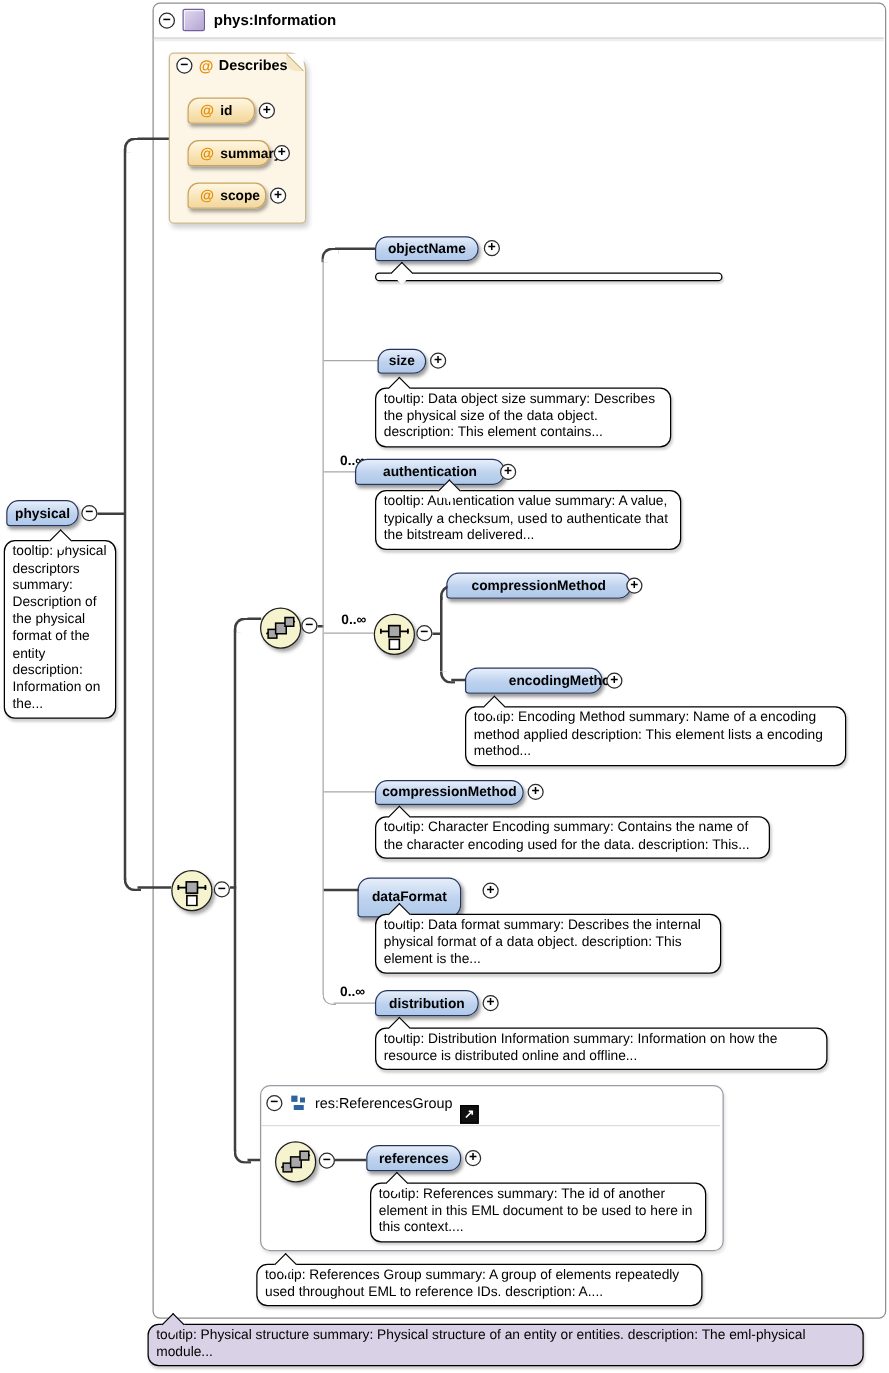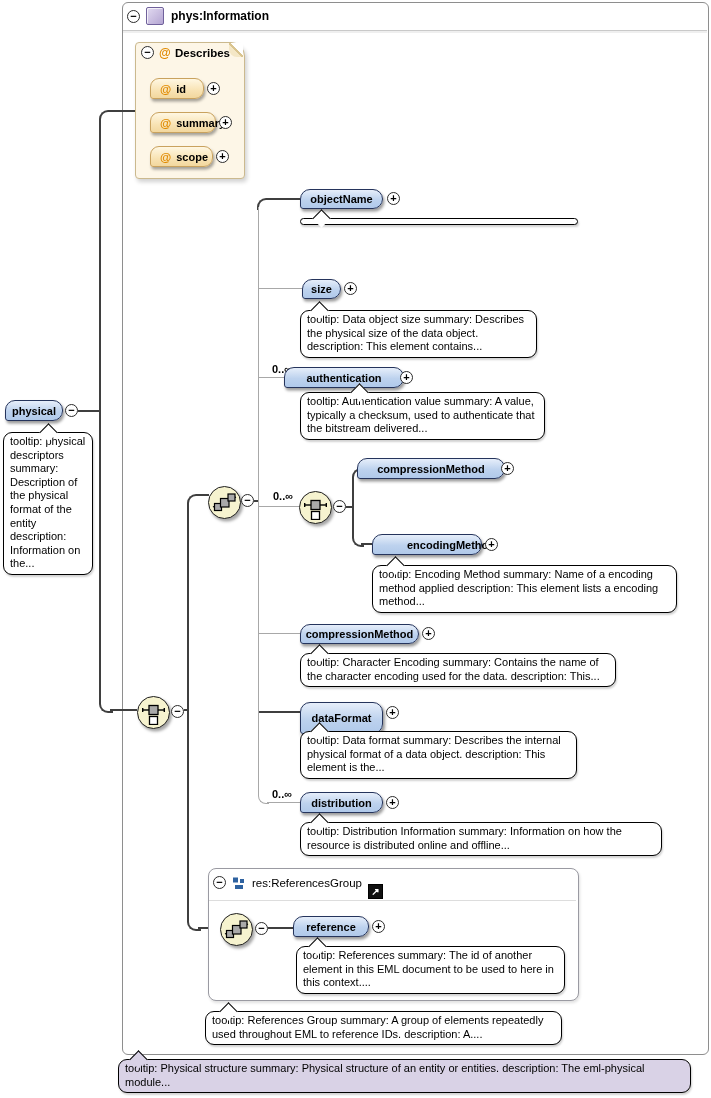--- a/index.html
+++ b/index.html
@@ -231,21 +231,21 @@
 
   <div class="badge" style="left:300px;top:624px;width:119px;height:20px;">
     <span>compressionMethod</span>
   </div>
   <div class="pm" style="left:422px;top:627px;">+</div>
   <div class="tt" style="left:300px;top:653px;width:316px;">
     <span class="ptr" style="left:12px;"></span>
     <span>tooltip: Character Encoding summary: Contains the name of the character encoding used for the data. description: This...</span>
   </div>
 
-  <div class="badge" style="left:300px;top:702px;width:83px;height:32px;text-align:right;">
+  <div class="badge" style="left:286px;top:702px;width:83px;height:32px;text-align:right;">
     <span>dataFormat</span>
   </div>
   <div class="pm" style="left:386px;top:706px;">+</div>
   <div class="tt" style="left:300px;top:731px;width:277px;">
     <span class="ptr" style="left:12px;"></span>
     <span>tooltip: Data format summary: Describes the internal physical format of a data object. description: This element is the...</span>
   </div>
 
   <div class="occ" style="left:272px;top:788px;">0..∞</div>
   <div class="badge" style="left:300px;top:792px;width:83px;height:21px;align-items:center;">
@@ -275,21 +275,21 @@
       <line x1="1" y1="17" x2="24" y2="7" stroke="#000" stroke-width="1.3"></line>
       <rect x="2.5" y="13.5" width="7" height="7" fill="#a9a9a9" stroke="#000" stroke-width="1.2"></rect>
       <rect x="8.5" y="8.5" width="8.5" height="8.5" fill="#a9a9a9" stroke="#000" stroke-width="1.2"></rect>
       <rect x="16" y="4" width="7" height="7" fill="#a9a9a9" stroke="#000" stroke-width="1.2"></rect>
     </svg>
   </div>
   <div class="pm" style="left:255px;top:922px;">−</div>
   <div class="hthick" style="left:268px;top:927px;width:25px;"></div>
 
   <div class="badge" style="left:293px;top:916px;width:76px;height:21px;">
-    <span>reference</span>
+    <span>references</span>
   </div>
   <div class="pm" style="left:372px;top:920px;">+</div>
   <div class="tt" style="left:296px;top:946px;width:269px;">
     <span class="ptr" style="left:14px;"></span>
     <span>tooltip: References summary: The id of another element in this EML document to be used to here in this context....</span>
   </div>
 
   <div class="tt" style="left:205px;top:1011px;width:357px;">
     <span class="ptr" style="left:16px;"></span>
     <span>tooltip: References Group summary: A group of elements repeatedly used throughout EML to reference IDs. description: A....</span>

